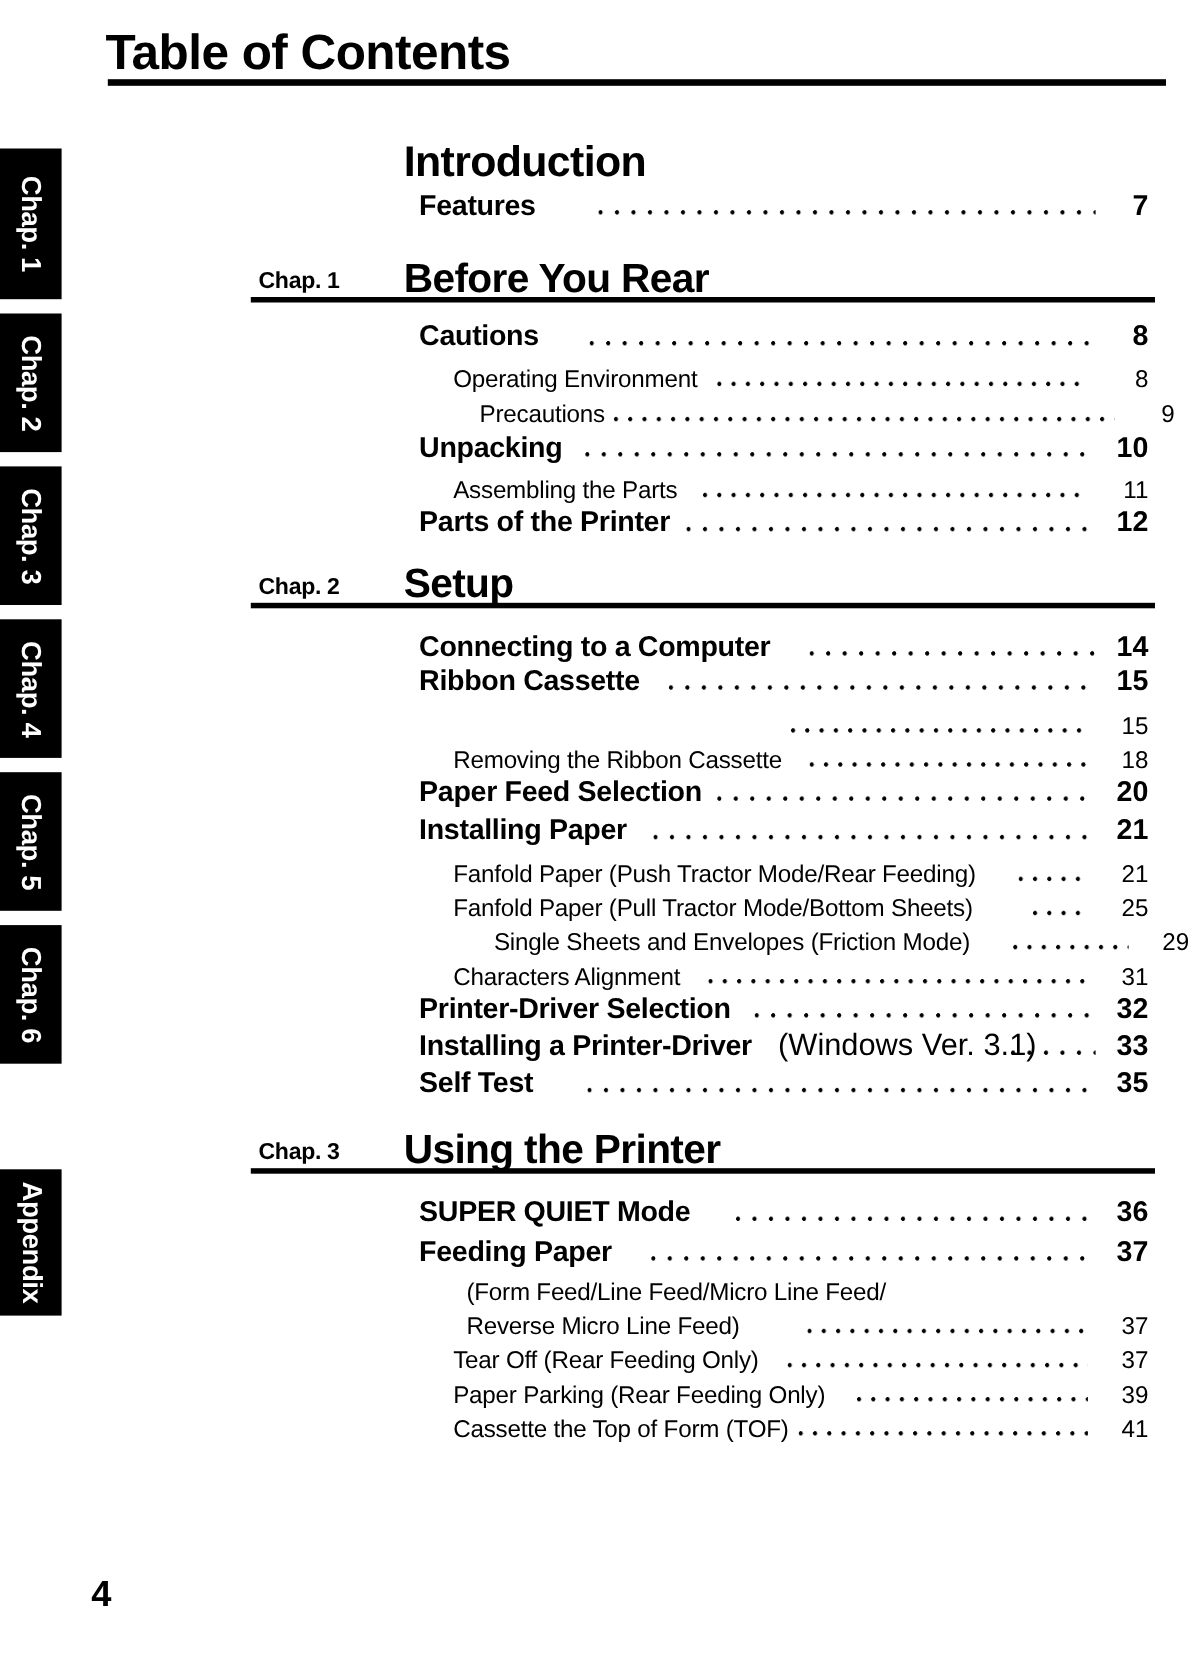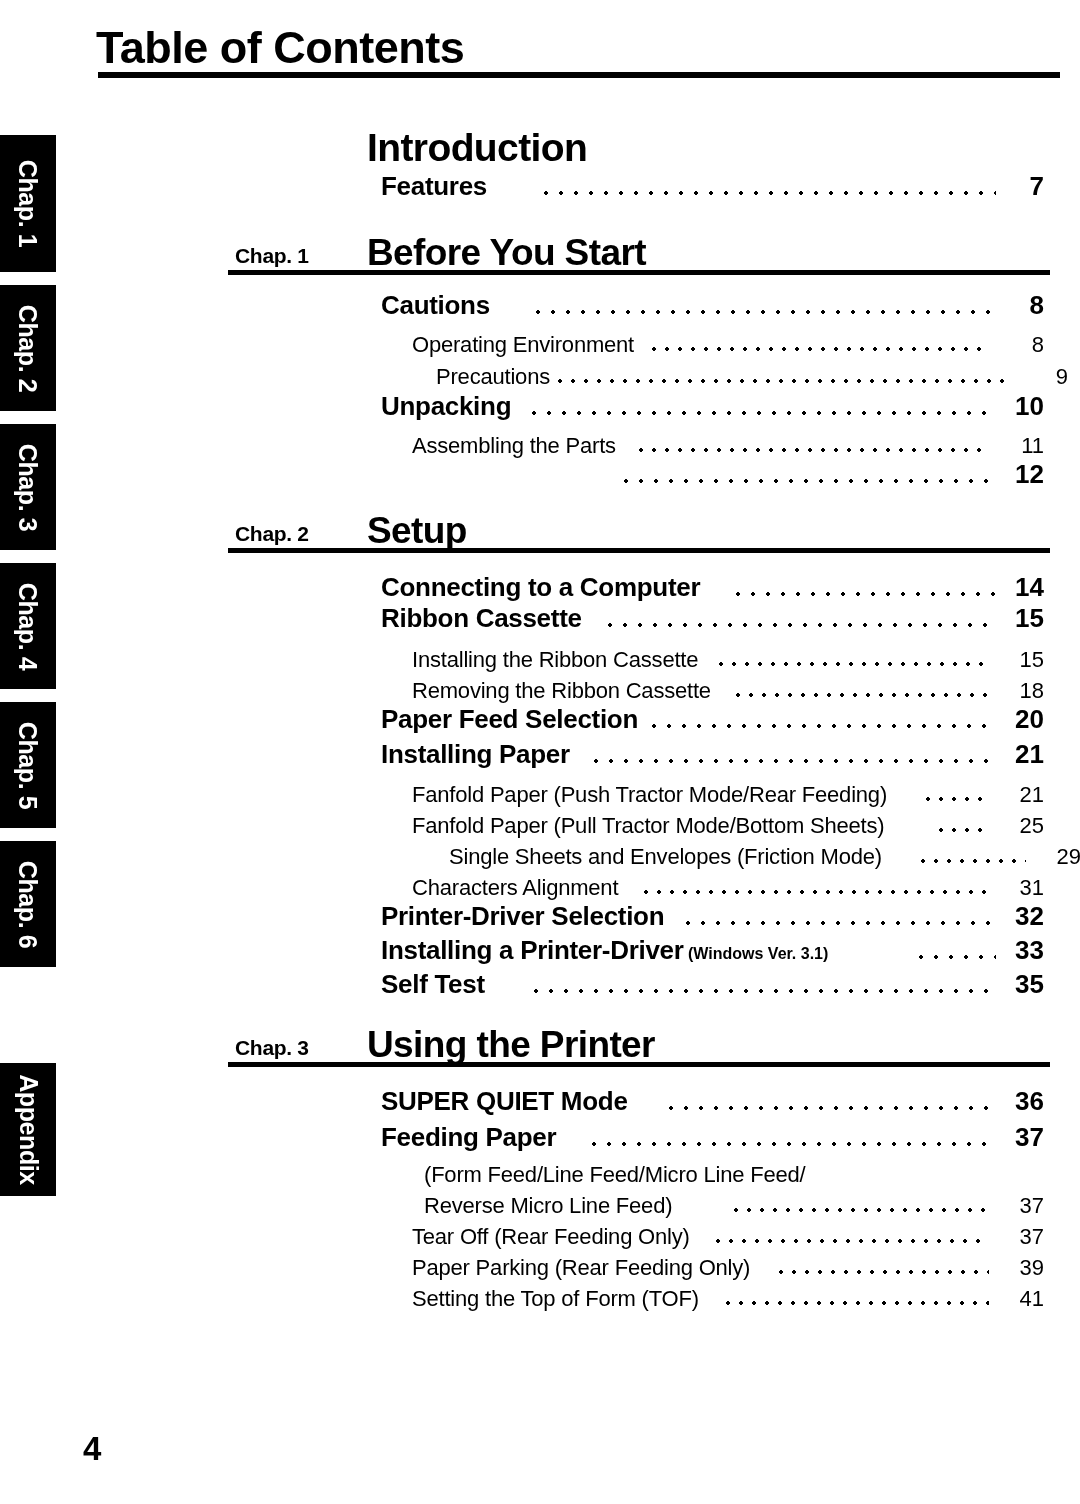--- a/index.html
+++ b/index.html
@@ -134,21 +134,21 @@
     bottom: 0;
     width: 60px;
     text-align: right;
     right: 50px;
     white-space: nowrap;
   }
 
   
   .lvl1 .etext { left: 367px; font-size: 26px; font-weight: bold; letter-spacing: -0.3px; }
   .lvl1 .pageno { font-size: 26px; font-weight: bold; }
-  .lvl1 .sub { font-size: 16px; font-weight: bold; letter-spacing: 0; }
+  .lvl1 .sub { font-size: 28px; font-weight: normal; letter-spacing: 0; margin-left: 16px; }
 
   
   .lvl2 .etext { left: 398px; font-size: 22px; font-weight: normal; letter-spacing: -0.2px; }
   .lvl2 .pageno { font-size: 22px; font-weight: normal; }
   .lvl2 .leader { background-size: 13px 4px; }
 
   
   .cont .etext { left: 410px; }
 
   
@@ -197,21 +197,21 @@
       </div>
     </div>
     <div class="entry lvl1" style="top: 166px;">
       <span class="etext">Features</span>
       <span class="leader" style="left: 530px; width: 452px;"></span>
       <span class="pageno">7</span>
     </div>
     <div class="section" style="top: 222px; height: 52px;">
       <div class="sec-head">
         <div class="chap-label">Chap. 1</div>
-        <div class="sec-title">Before You Start</div>
+        <div class="sec-title">Before You Rear</div>
       </div>
     </div>
     <div class="sec-rule" style="position: absolute; top: 270px;"></div>
     <div class="entry lvl1" style="top: 285px;">
       <span class="etext">Cautions</span>
       <span class="leader" style="left: 522px; width: 460px;"></span>
       <span class="pageno">8</span>
     </div>
     <div class="entry lvl2" style="top: 322px;">
       <span class="etext">Operating Environment</span>
@@ -227,20 +227,21 @@
       <span class="etext">Unpacking</span>
       <span class="leader" style="left: 518px; width: 464px;"></span>
       <span class="pageno">10</span>
     </div>
     <div class="entry lvl2" style="top: 423px;">
       <span class="etext">Assembling the Parts</span>
       <span class="leader" style="left: 625px; width: 350px;"></span>
       <span class="pageno">11</span>
     </div>
     <div class="entry lvl1" style="top: 454px;">
+      <span class="etext">Parts of the Printer</span>
       <span class="leader" style="left: 610px; width: 372px;"></span>
       <span class="pageno">12</span>
     </div>
     <div class="section" style="top: 500px; height: 52px;">
       <div class="sec-head">
         <div class="chap-label">Chap. 2</div>
         <div class="sec-title">Setup</div>
       </div>
     </div>
     <div class="sec-rule" style="position: absolute; top: 548px;"></div>
@@ -248,21 +249,20 @@
       <span class="etext">Connecting to a Computer</span>
       <span class="leader" style="left: 722px; width: 260px;"></span>
       <span class="pageno">14</span>
     </div>
     <div class="entry lvl1" style="top: 598px;">
       <span class="etext">Ribbon Cassette</span>
       <span class="leader" style="left: 594px; width: 388px;"></span>
       <span class="pageno">15</span>
     </div>
     <div class="entry lvl2" style="top: 637px;">
-      <span class="etext">Installing the Ribbon Cassette</span>
       <span class="leader" style="left: 705px; width: 270px;"></span>
       <span class="pageno">15</span>
     </div>
     <div class="entry lvl2" style="top: 668px; text-decoration: underline;">
       <span class="etext">Removing the Ribbon Cassette</span>
       <span class="leader" style="left: 722px; width: 253px;"></span>
       <span class="pageno">18</span>
     </div>
     <div class="entry lvl1" style="top: 699px;">
       <span class="etext">Paper Feed Selection</span>
@@ -338,19 +338,19 @@
       <span class="etext">Tear Off (Rear Feeding Only)</span>
       <span class="leader" style="left: 702px; width: 273px;"></span>
       <span class="pageno">37</span>
     </div>
     <div class="entry lvl2" style="top: 1245px;">
       <span class="etext">Paper Parking (Rear Feeding Only)</span>
       <span class="leader" style="left: 765px; width: 210px;"></span>
       <span class="pageno">39</span>
     </div>
     <div class="entry lvl2" style="top: 1276px;">
-      <span class="etext">Setting the Top of Form (TOF)</span>
+      <span class="etext">Cassette the Top of Form (TOF)</span>
       <span class="leader" style="left: 712px; width: 263px;"></span>
       <span class="pageno">41</span>
     </div>
   </div>
 
 <div id="folio">4</div>
 
 </body></html>

